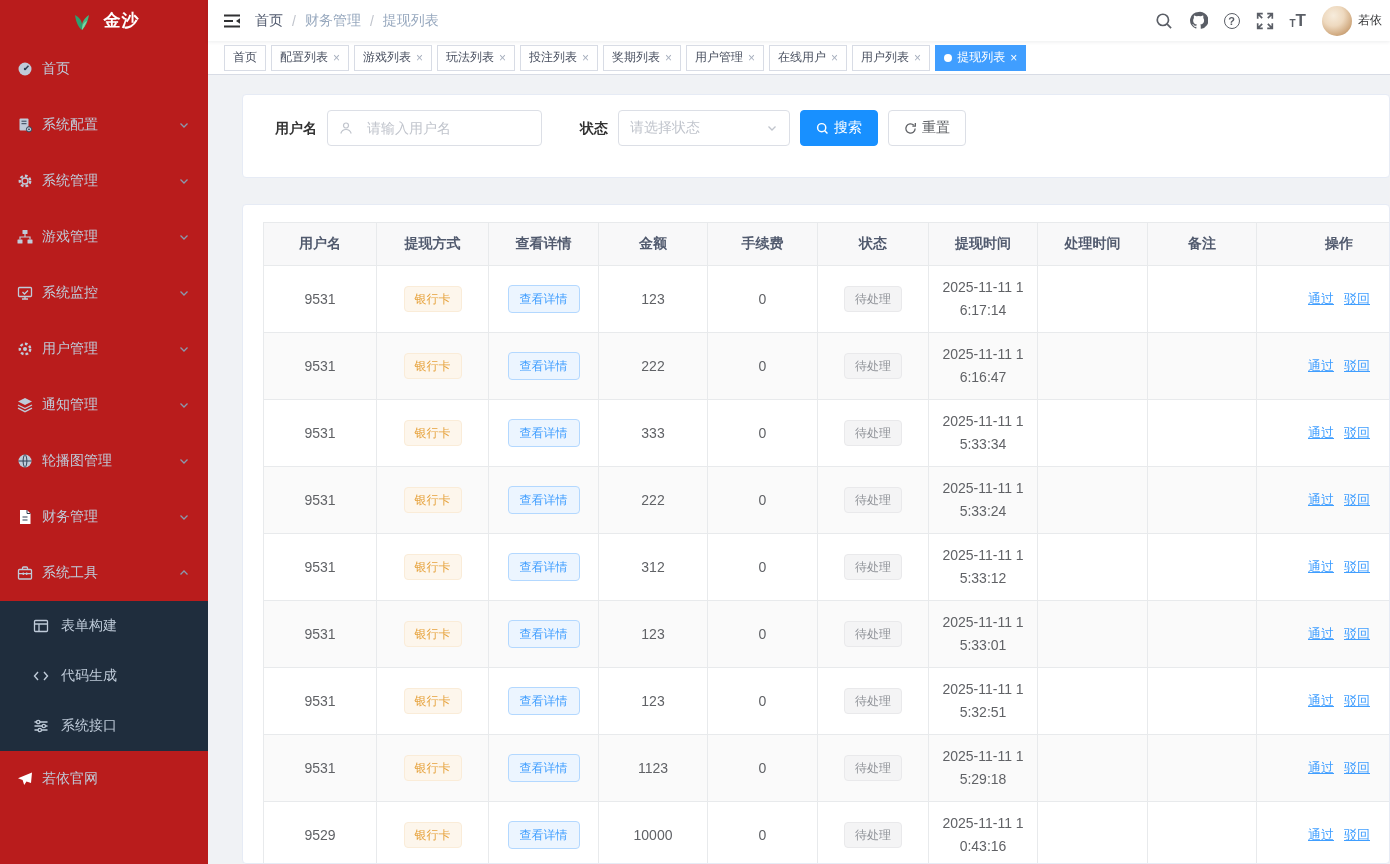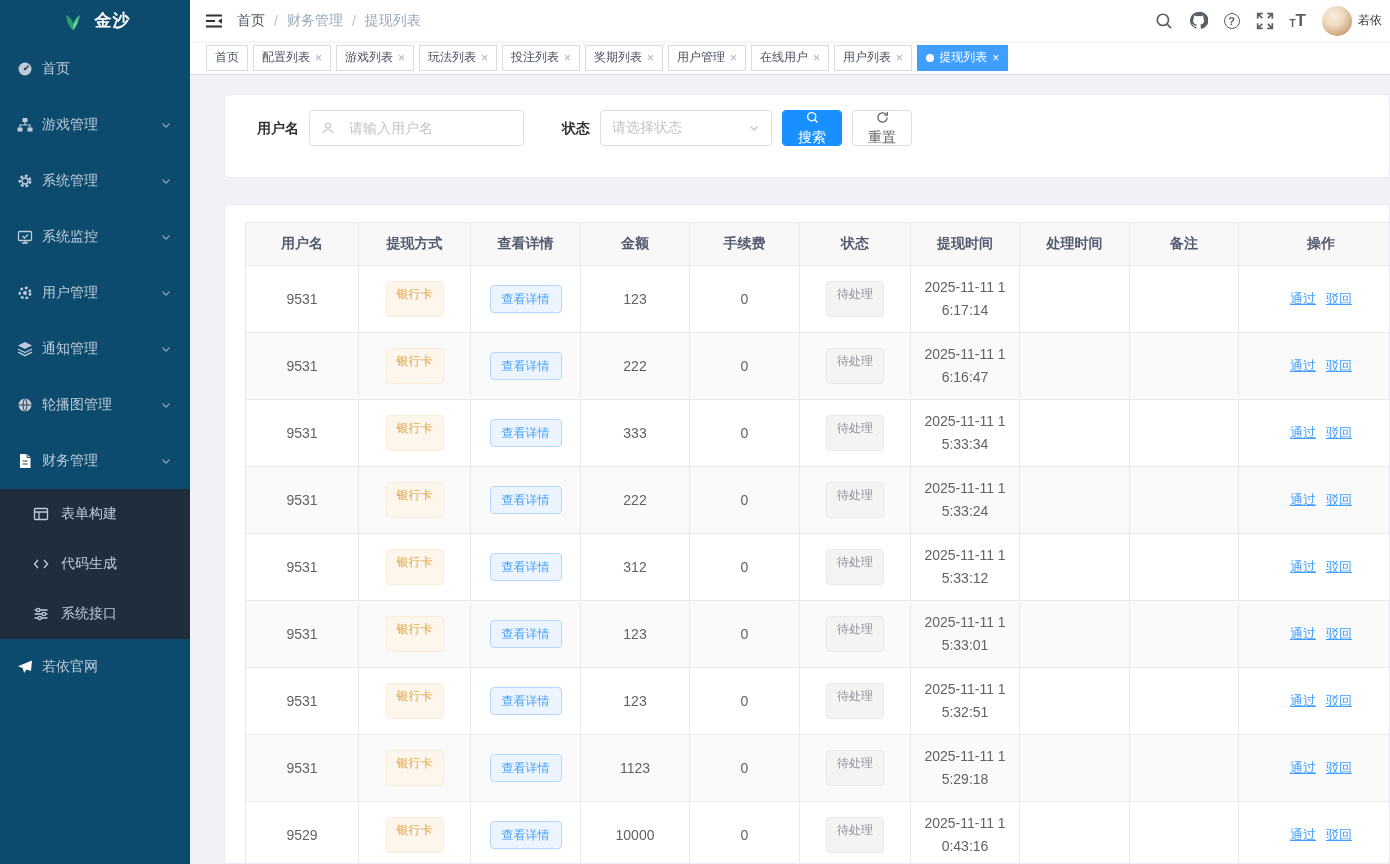--- a/index.html
+++ b/index.html
@@ -1,21 +1,21 @@
 <!DOCTYPE html>
 <html><head>
 <meta charset="utf-8">
 <style>
   * { box-sizing: border-box; margin: 0; padding: 0; }
   html,body { width:1390px; height:864px; overflow:hidden; }
   body { font-family:"Liberation Sans","DejaVu Sans",sans-serif; background:#f0f2f5; font-size:14px; }
   .app { display:flex; width:1390px; height:864px; }
 
   
-  .sidebar { width:190px; flex-shrink:0; background:#0c4a6e; color:#bfcbd9; overflow:hidden; }
+  .sidebar { width:208px; flex-shrink:0; background:#b91c1c; color:#bfcbd9; overflow:hidden; }
   .logo { height:41px; display:flex; align-items:center; justify-content:center; gap:9px; cursor:pointer; }
   .logo-text { color:#fff; font-weight:bold; font-size:17px; letter-spacing:1px; }
   .menu-item { height:56px; display:flex; align-items:center; padding:0 18px 0 17px; font-size:14px; color:#bfcbd9; cursor:pointer; white-space:nowrap; }
   .menu-item .mi-ic { width:16px; height:16px; margin-right:9px; display:inline-flex; align-items:center; justify-content:center; color:#bfcbd9; flex-shrink:0; }
   .menu-item .mi-ic.white { color:#fff; }
   .menu-item .chev { margin-left:auto; color:#8a99ad; display:inline-flex; }
   .chev.up svg { transform:rotate(180deg); }
   .submenu { background:#1f2d3d; }
   .submenu .menu-item { height:50px; padding-left:33px; }
   .submenu .menu-item .mi-ic { margin-right:12px; }
@@ -47,31 +47,31 @@
   
   .content { flex:1; min-height:0; padding:19px 0 0 34px; display:flex; flex-direction:column; overflow:hidden; }
   .card { background:#fff; border:1px solid #e6ebf5; border-radius:4px; }
   .search-card { height:84px; flex-shrink:0; margin-bottom:26px; padding:15px 0 0 32px; display:flex; align-items:flex-start; }
   .f-label { font-size:14px; font-weight:bold; color:#333; line-height:36px; margin-right:10px; white-space:nowrap; }
   .f-input { width:215px; height:36px; border:1px solid #dcdfe6; border-radius:4px; display:flex; align-items:center; padding:0 11px; gap:14px; background:#fff; }
   .f-input input { border:none; outline:none; flex:1; font-size:14px; color:#606266; min-width:0; font-family:inherit; }
   .f-input input::placeholder { color:#c0c4cc; }
   .gap-lg { width:38px; flex-shrink:0; }
   .f-select { width:172px; height:36px; border:1px solid #dcdfe6; border-radius:4px; display:flex; align-items:center; justify-content:space-between; padding:0 11px; color:#c0c4cc; font-size:14px; cursor:pointer; background:#fff; }
-  .btn { height:36px; border-radius:4px; font-size:14px; display:inline-flex; align-items:center; gap:5px; padding:0 15px; cursor:pointer; margin-left:10px; border:1px solid transparent; font-family:inherit;flex-direction:column; }
+  .btn { height:36px; border-radius:4px; font-size:14px; display:inline-flex; align-items:center; gap:5px; padding:0 15px; cursor:pointer; margin-left:10px; border:1px solid transparent; font-family:inherit; }
   .btn-primary { background:#1890ff; border-color:#1890ff; color:#fff; }
   .btn-plain { background:#fff; border-color:#dcdfe6; color:#606266; }
 
   .table-card { flex:1; min-height:0; padding:17px 20px 0 20px; overflow:hidden; }
   table { border-collapse:collapse; table-layout:fixed; width:1158px; font-size:14px; color:#606266; }
   th { background:#f8f8f9; color:#515a6e; font-weight:bold; height:43px; border:1px solid #e8eaec; font-size:14px; text-align:center; }
   td { border:1px solid #e8eaec; height:67px; text-align:center; vertical-align:middle; padding:0 6px; }
   tbody tr:nth-of-type(even) { background:#fafafa; }
   td.time { word-break:break-all; padding:0 11px; line-height:23px; }
-  .tag { display:inline-block; padding:0 10px; height:36px; line-height:24px; border-radius:4px; font-size:12px; border:1px solid transparent; white-space:nowrap; }
+  .tag { display:inline-block; padding:0 10px; height:26px; line-height:24px; border-radius:4px; font-size:12px; border:1px solid transparent; white-space:nowrap; }
   .tag-warning { background:#fdf6ec; border-color:#faecd8; color:#e6a23c; }
   .tag-info { background:#f4f4f5; border-color:#e9e9eb; color:#909399; }
   .btn-detail { background:#ecf5ff; border:1px solid #b3d8ff; color:#409eff; border-radius:4px; height:28px; padding:0 11px; font-size:12px; cursor:pointer; font-family:inherit; }
   .op { color:#409eff; text-decoration:underline; font-size:13px; margin:0 5px; cursor:pointer; white-space:nowrap; }
 </style>
 </head>
 <body>
 
 <div class="app">
 
@@ -92,55 +92,71 @@
         <span class="mi-ic">
           <svg width="16" height="16" viewBox="0 0 16 16">
               <circle cx="8" cy="8" r="6.5" fill="currentColor"></circle>
               <path d="M8 8.5L11.5 4.8" stroke="#304156" stroke-width="1.5" fill="none"></path>
               <circle cx="8" cy="8" r="1.2" fill="#304156"></circle>
             </svg>
         </span>
         <span>首页</span>
       </div>
 
+      <div class="menu-item">
+        <span class="mi-ic">
+          <svg width="16" height="16" viewBox="0 0 16 16">
+              <rect x="2.5" y="1.5" width="9" height="12" rx="1" fill="currentColor"></rect>
+              <path d="M4.5 4.2h5M4.5 6.7h5" stroke="#304156" stroke-width="1"></path>
+              <circle cx="12" cy="12.3" r="2.6" fill="currentColor" stroke="#304156" stroke-width="1"></circle>
+              <circle cx="12" cy="12.3" r=".9" fill="#304156"></circle>
+            </svg>
+        </span>
+        <span>系统配置</span>
+        <span class="chev">
+            <svg width="12" height="12" viewBox="0 0 12 12" fill="none" stroke="currentColor" stroke-width="1.3">
+              <path d="M2.5 4.5L6 8l3.5-3.5"></path>
+            </svg>
+          </span>
+      </div>
+
+      <div class="menu-item">
+        <span class="mi-ic">
+          <svg width="16" height="16" viewBox="0 0 16 16" fill="none" stroke="currentColor">
+              <circle cx="8" cy="8" r="5.2" stroke-width="2.4" stroke-dasharray="2.7 2.05"></circle>
+              <circle cx="8" cy="8" r="3" stroke-width="1.4"></circle>
+            </svg>
+        </span>
+        <span>系统管理</span>
+        <span class="chev">
+            <svg width="12" height="12" viewBox="0 0 12 12" fill="none" stroke="currentColor" stroke-width="1.3">
+              <path d="M2.5 4.5L6 8l3.5-3.5"></path>
+            </svg>
+          </span>
+      </div>
 
       <div class="menu-item">
         <span class="mi-ic">
           <svg width="16" height="16" viewBox="0 0 16 16" fill="currentColor">
               <rect x="5.5" y="1" width="5" height="4" rx=".5"></rect>
               <rect x=".5" y="10.5" width="5" height="4" rx=".5"></rect>
               <rect x="10.5" y="10.5" width="5" height="4" rx=".5"></rect>
               <path d="M8 5v2.5M3 10.5V8h10v2.5" stroke="currentColor" stroke-width="1.2" fill="none"></path>
             </svg>
         </span>
         <span>游戏管理</span>
         <span class="chev">
             <svg width="12" height="12" viewBox="0 0 12 12" fill="none" stroke="currentColor" stroke-width="1.3">
               <path d="M2.5 4.5L6 8l3.5-3.5"></path>
             </svg>
           </span>
       </div>
 
       <div class="menu-item">
         <span class="mi-ic">
-          <svg width="16" height="16" viewBox="0 0 16 16" fill="none" stroke="currentColor">
-              <circle cx="8" cy="8" r="5.2" stroke-width="2.4" stroke-dasharray="2.7 2.05"></circle>
-              <circle cx="8" cy="8" r="3" stroke-width="1.4"></circle>
-            </svg>
-        </span>
-        <span>系统管理</span>
-        <span class="chev">
-            <svg width="12" height="12" viewBox="0 0 12 12" fill="none" stroke="currentColor" stroke-width="1.3">
-              <path d="M2.5 4.5L6 8l3.5-3.5"></path>
-            </svg>
-          </span>
-      </div>
-
-      <div class="menu-item">
-        <span class="mi-ic">
           <svg width="16" height="16" viewBox="0 0 16 16" fill="none" stroke="currentColor" stroke-width="1.3">
               <rect x="1.5" y="2.5" width="13" height="9" rx="1"></rect>
               <path d="M5.5 7l2 2 3.5-3.5M8 11.5V14M5 14h6"></path>
             </svg>
         </span>
         <span>系统监控</span>
         <span class="chev">
             <svg width="12" height="12" viewBox="0 0 12 12" fill="none" stroke="currentColor" stroke-width="1.3">
               <path d="M2.5 4.5L6 8l3.5-3.5"></path>
             </svg>
@@ -201,20 +217,34 @@
             </svg>
         </span>
         <span>财务管理</span>
         <span class="chev">
             <svg width="12" height="12" viewBox="0 0 12 12" fill="none" stroke="currentColor" stroke-width="1.3">
               <path d="M2.5 4.5L6 8l3.5-3.5"></path>
             </svg>
           </span>
       </div>
 
+      <div class="menu-item">
+        <span class="mi-ic">
+          <svg width="16" height="16" viewBox="0 0 16 16" fill="none" stroke="currentColor" stroke-width="1.3">
+              <rect x="1.5" y="4.5" width="13" height="9.5" rx="1"></rect>
+              <path d="M5.5 4.5V3a1 1 0 011-1h3a1 1 0 011 1v1.5M1.5 8.7h13M6.3 7.5v2.4M9.7 7.5v2.4"></path>
+            </svg>
+        </span>
+        <span>系统工具</span>
+        <span class="chev up">
+            <svg width="12" height="12" viewBox="0 0 12 12" fill="none" stroke="currentColor" stroke-width="1.3">
+              <path d="M2.5 4.5L6 8l3.5-3.5"></path>
+            </svg>
+          </span>
+      </div>
 
       <div class="submenu">
         <div class="menu-item">
           <span class="mi-ic">
             <svg width="16" height="16" viewBox="0 0 16 16" fill="none" stroke="currentColor" stroke-width="1.3">
                 <rect x="1.5" y="2.5" width="13" height="11" rx="1"></rect>
                 <path d="M1.5 6h13M6 6v7.5"></path>
               </svg>
           </span>
           <span>表单构建</span>

